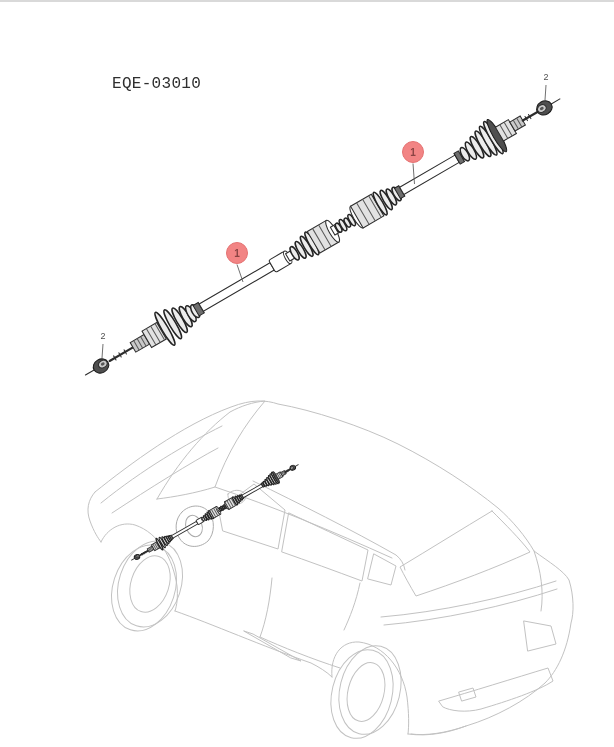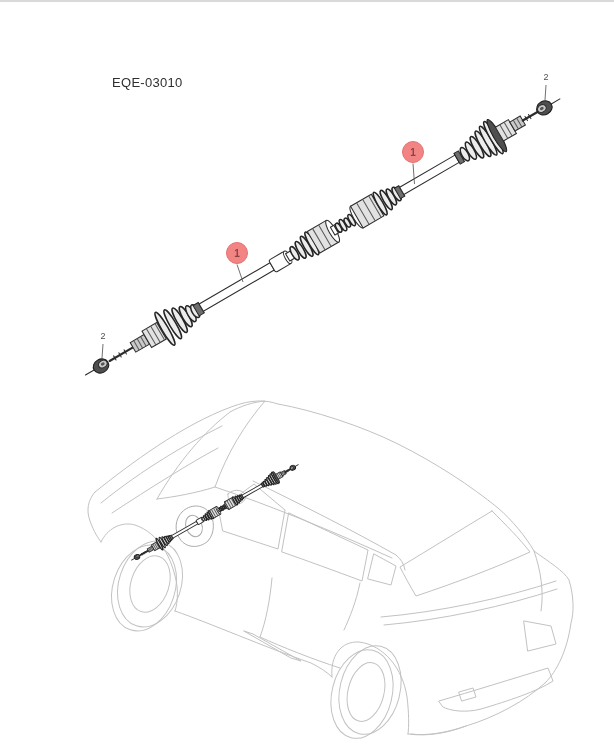--- a/index.html
+++ b/index.html
@@ -7,21 +7,21 @@
     width:614px;height:747px;position:relative;overflow:hidden;
     font-family:"Liberation Sans", sans-serif;
   }
   .top-divider{
     position:absolute;left:0;top:0;width:614px;height:2px;
     background:var(--divider,#d9d9d9);
   }
   .canvas{position:absolute;left:0;top:0;}
   .part-code{
     position:absolute;left:112px;top:75px;
-    font-size:13px;letter-spacing:.3px;color:#2f2f2f;
+    font-size:16px;letter-spacing:.3px;color:#2f2f2f;font-family:Liberation Mono, monospace;
   }
   .callout{
     position:absolute;width:22px;height:22px;border-radius:50%;
     background:var(--callout-fill,#f28484);
     border:1px solid var(--callout-border,#e57373);
     box-sizing:border-box;
     display:flex;align-items:center;justify-content:center;
     font-size:10px;font-weight:bold;color:var(--callout-text,#8a4343);
     cursor:pointer;
   }

